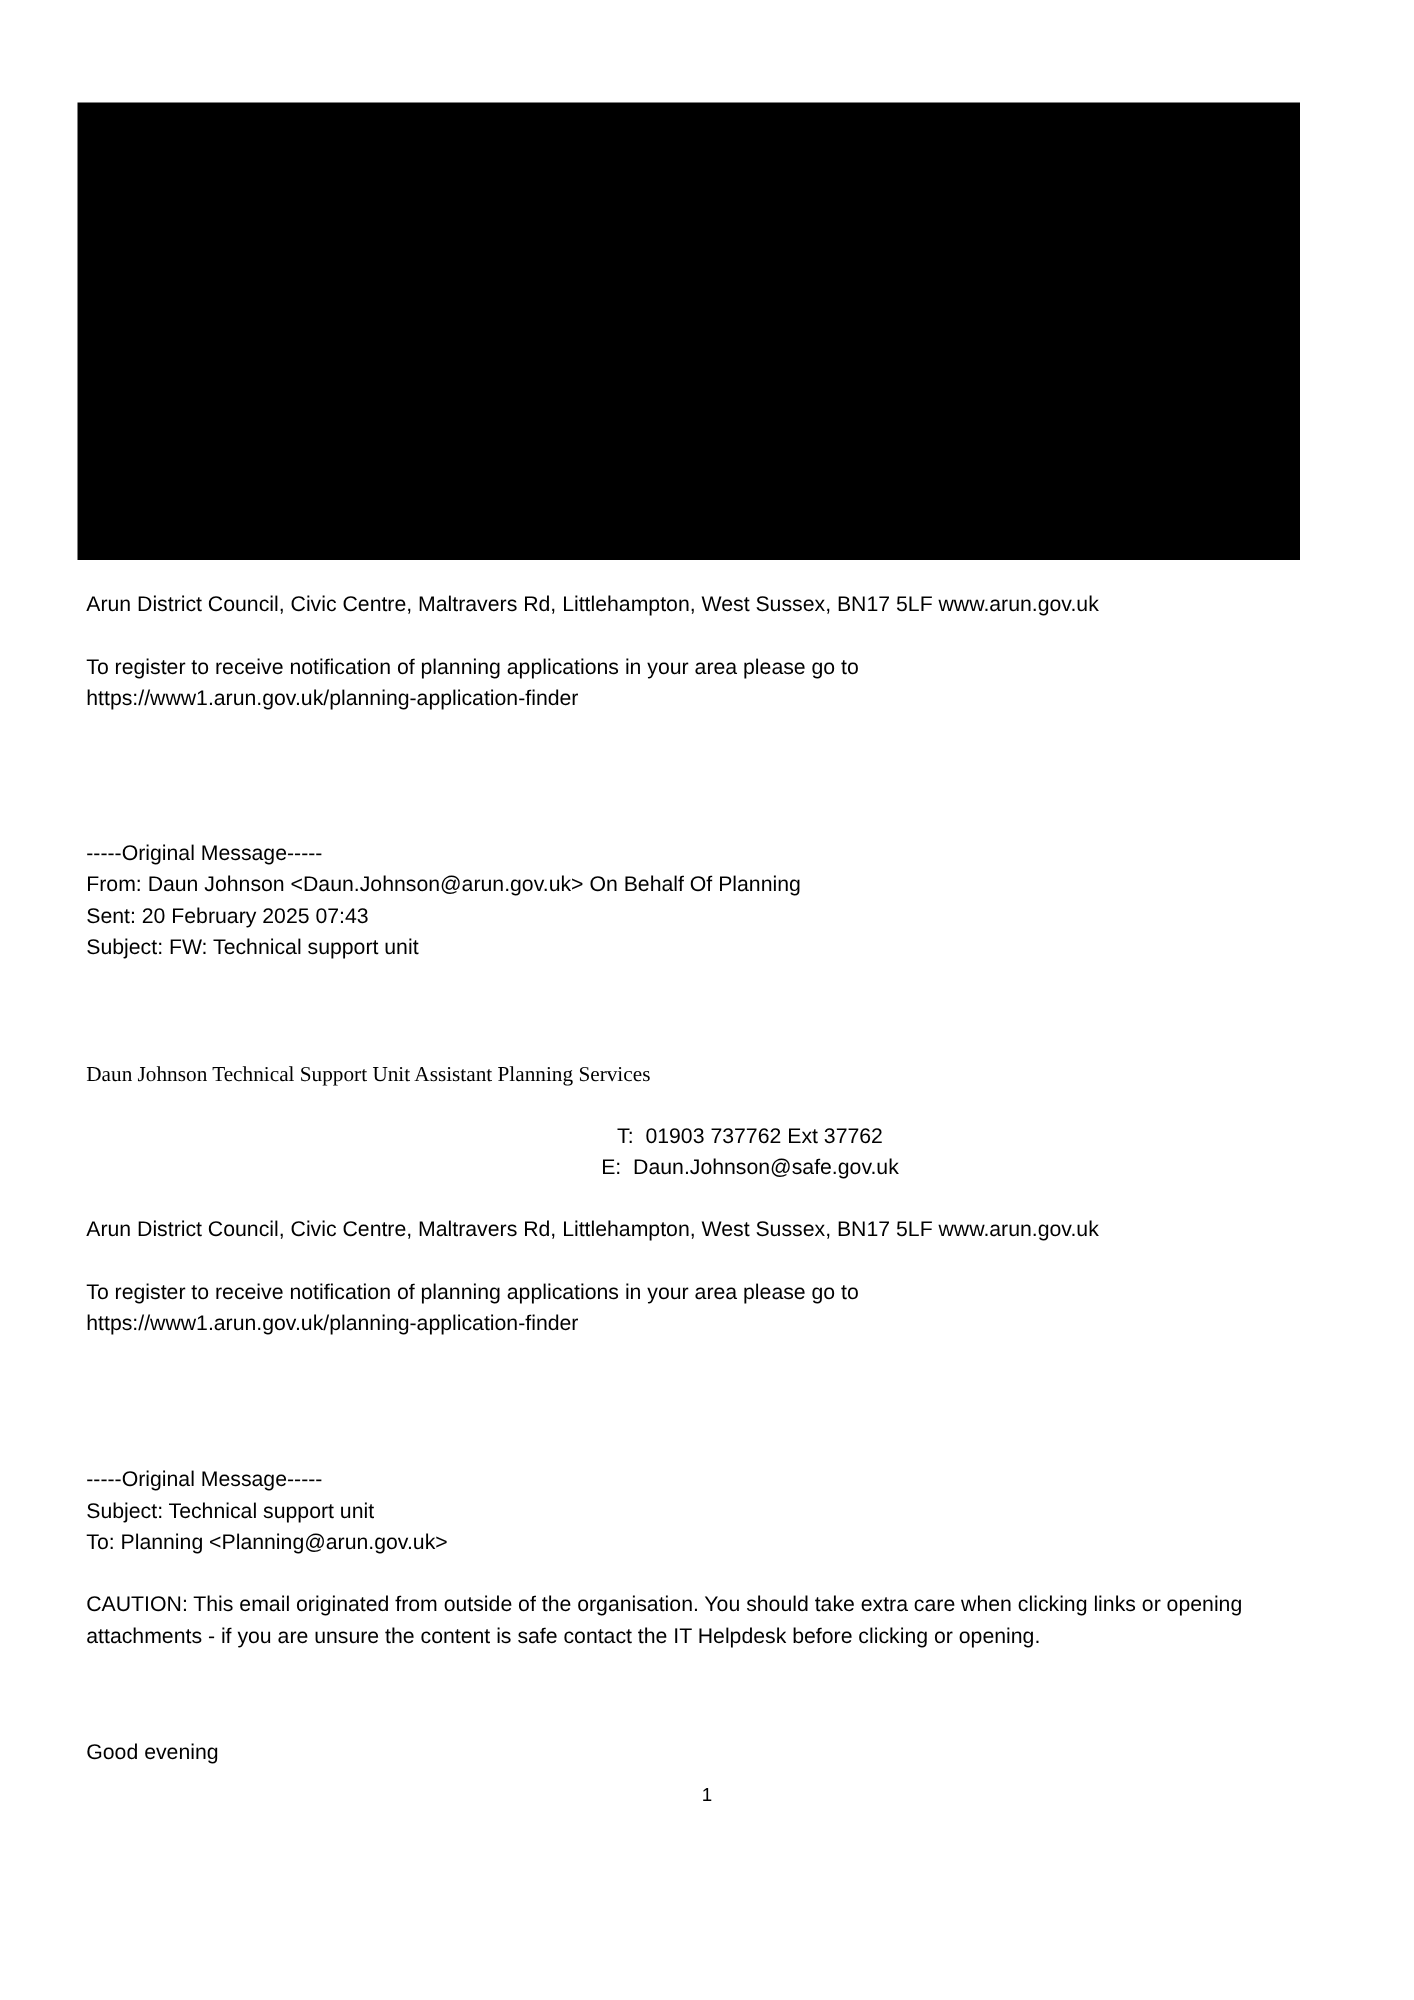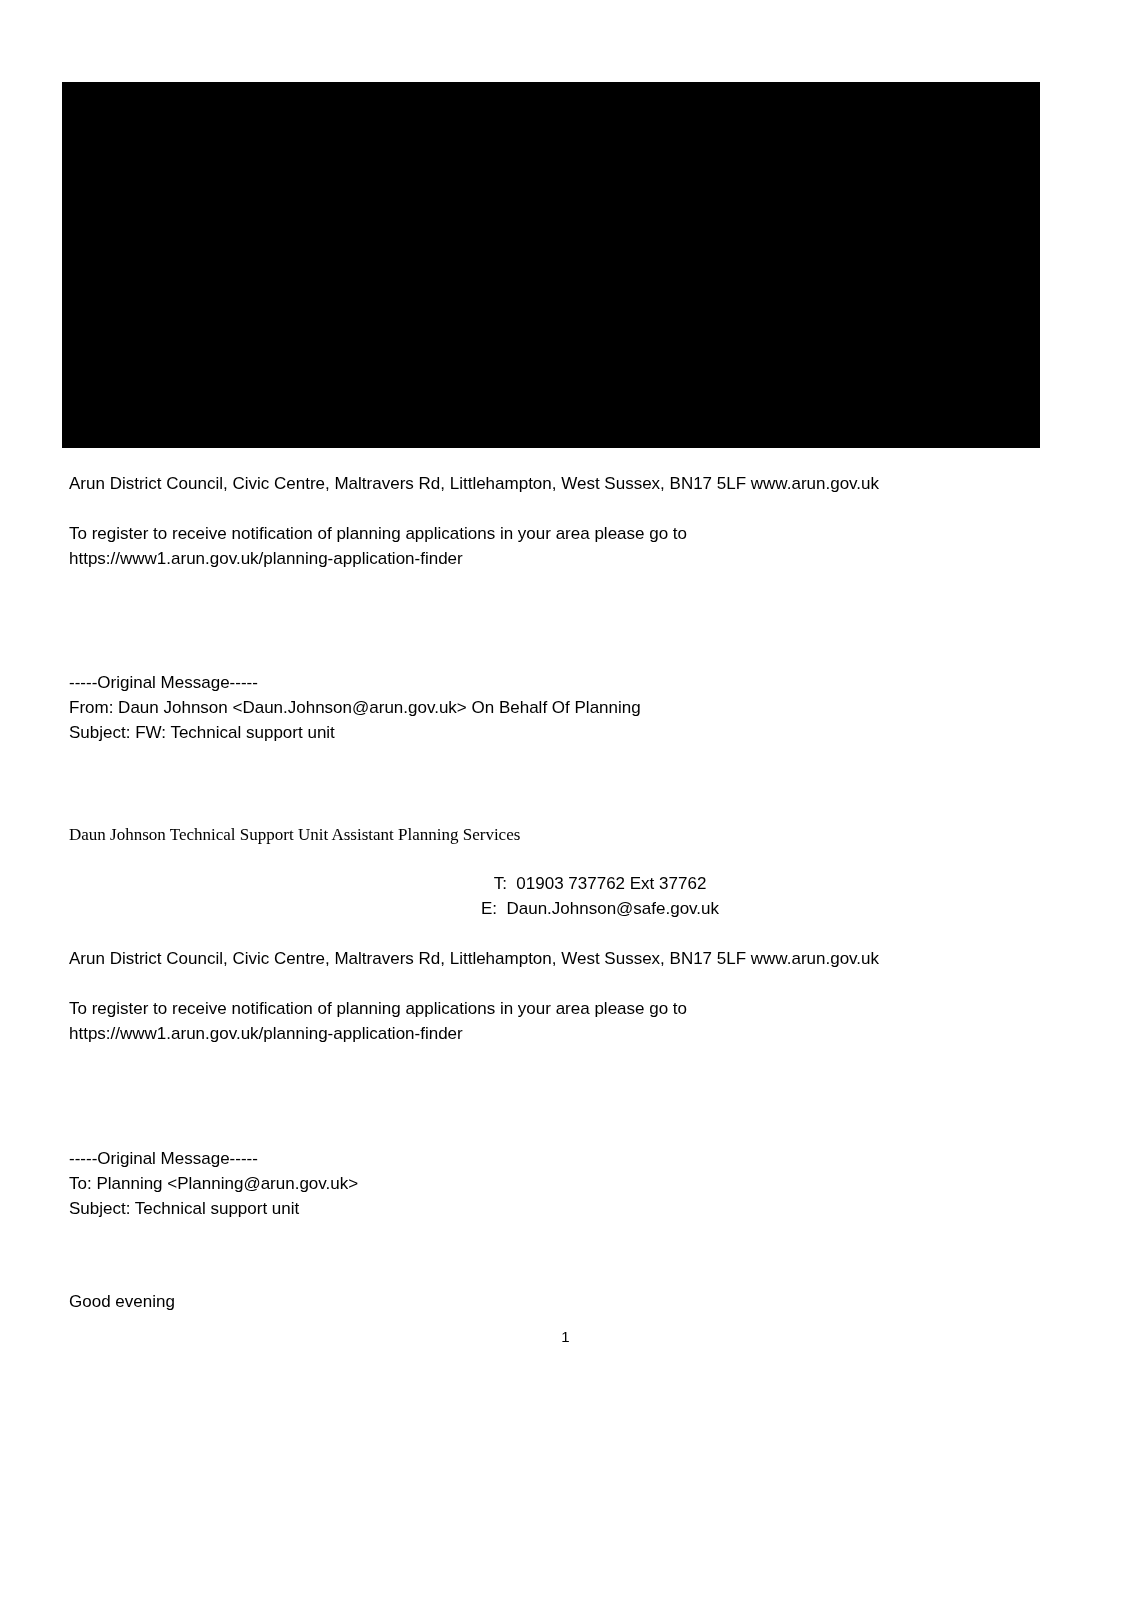--- a/index.html
+++ b/index.html
@@ -61,41 +61,43 @@
   <div class="line mt-addr1">Arun District Council, Civic Centre, Maltravers Rd, Littlehampton, West Sussex, BN17 5LF www.arun.gov.uk</div>
 
   <div class="mt-reg1">
     <div class="line">To register to receive notification of planning applications in your area please go to</div>
     <div class="line">https://www1.arun.gov.uk/planning-application-finder</div>
   </div>
 
   <div class="mt-msg1">
     <div class="line">-----Original Message-----</div>
     <div class="line">From: Daun Johnson &lt;Daun.Johnson@arun.gov.uk&gt; On Behalf Of Planning</div>
+    <div class="line">Sent: 20 February 2025 07:43</div>
     <div class="line">Subject: FW: Technical support unit</div>
   </div>
 
   <div class="line mt-signame">Daun Johnson Technical Support Unit Assistant Planning Services</div>
 
   <div class="mt-contact">
     <div class="line">T:  01903 737762 Ext 37762</div>
     <div class="line">E:  Daun.Johnson@safe.gov.uk</div>
   </div>
 
   <div class="line mt-addr2">Arun District Council, Civic Centre, Maltravers Rd, Littlehampton, West Sussex, BN17 5LF www.arun.gov.uk</div>
 
   <div class="mt-reg2">
     <div class="line">To register to receive notification of planning applications in your area please go to</div>
     <div class="line">https://www1.arun.gov.uk/planning-application-finder</div>
   </div>
 
   <div class="mt-msg2">
     <div class="line">-----Original Message-----</div>
+    <div class="line">Subject: Technical support unit</div>
     <div class="line">To: Planning &lt;Planning@arun.gov.uk&gt;</div>
-    <div class="line">Subject: Technical support unit</div>
   </div>
 
+  <div class="line mt-caution caution-para">CAUTION: This email originated from outside of the organisation. You should take extra care when clicking links or opening attachments - if you are unsure the content is safe contact the IT Helpdesk before clicking or opening.</div>
 
   <div class="line mt-greeting">Good evening</div>
 
   <div class="line page-number">1</div>
 
 </div>
 
 </body></html>

